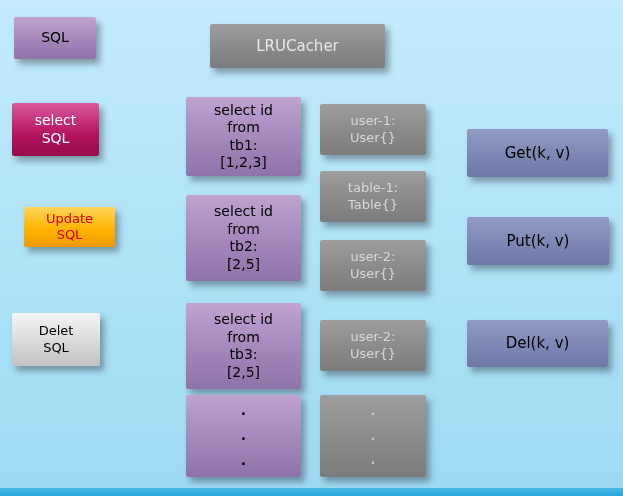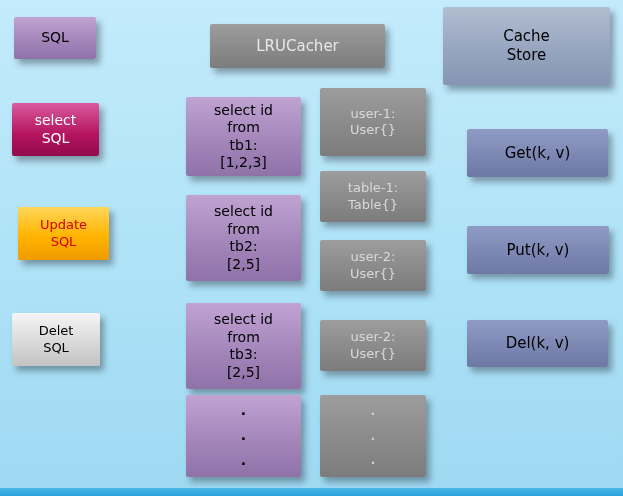--- a/index.html
+++ b/index.html
@@ -44,21 +44,21 @@
 
   <div class="box purple fs14" style="left:14px;top:17px;width:82px;height:42px">
     <span>SQL</span>
   </div>
 
   <div class="box magenta fs14" style="left:12px;top:103px;width:87px;height:53px">
     <span>select</span>
     <span>SQL</span>
   </div>
 
-  <div class="box orange fs13" style="left:18px;top:207px;width:91px;height:53px">
+  <div class="box orange fs13" style="left:24px;top:207px;width:91px;height:40px">
     <span>Update</span>
     <span>SQL</span>
   </div>
 
   <div class="box silver fs13" style="left:12px;top:313px;width:88px;height:53px">
     <span>Delet</span>
     <span>SQL</span>
   </div>
 
   <div class="box gray fs15" style="left:210px;top:24px;width:175px;height:44px;color:#e8e8e8">
@@ -85,21 +85,21 @@
     <span>tb3:</span>
     <span>[2,5]</span>
   </div>
 
   <div class="box purple dots fs14" style="left:186px;top:395px;width:115px;height:82px">
     <span>.</span>
     <span>.</span>
     <span>.</span>
   </div>
 
-  <div class="box gray fs13" style="left:320px;top:88px;width:106px;height:68px">
+  <div class="box gray fs13" style="left:320px;top:104px;width:106px;height:51px">
     <span>user-1:</span>
     <span>User{}</span>
   </div>
 
   <div class="box gray fs13" style="left:320px;top:171px;width:106px;height:51px">
     <span>table-1:</span>
     <span>Table{}</span>
   </div>
 
   <div class="box gray fs13" style="left:320px;top:240px;width:106px;height:51px">
@@ -111,30 +111,26 @@
     <span>user-2:</span>
     <span>User{}</span>
   </div>
 
   <div class="box gray dots fs13" style="left:320px;top:395px;width:106px;height:82px;color:#c9c9c9">
     <span>.</span>
     <span>.</span>
     <span>.</span>
   </div>
 
-  <div class="box cachestore fs15" style="left:443px;top:7px;width:167px;height:78px">
-    <span>Cache</span>
-    <span>Store</span>
-  </div>
 
   <div class="box slate fs15" style="left:467px;top:129px;width:141px;height:48px">
     <span>Get(k, v)</span>
   </div>
 
-  <div class="box slate fs15" style="left:467px;top:226px;width:142px;height:48px">
+  <div class="box slate fs15" style="left:467px;top:217px;width:142px;height:48px">
     <span>Put(k, v)</span>
   </div>
 
   <div class="box slate fs15" style="left:467px;top:320px;width:141px;height:47px">
     <span>Del(k, v)</span>
   </div>
 
   <div class="bottom-strip"></div>
 
 </div>

